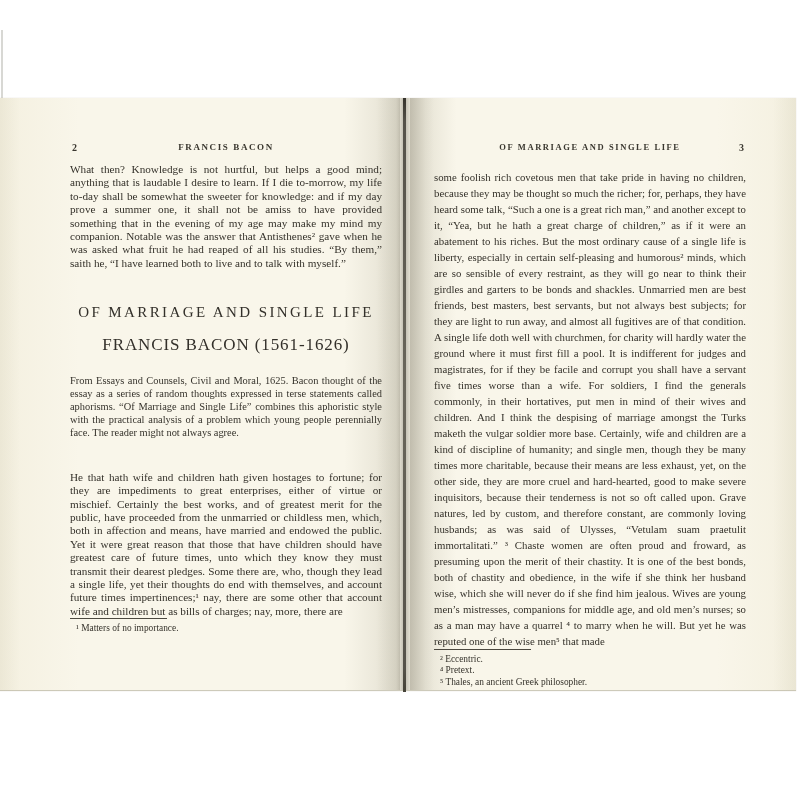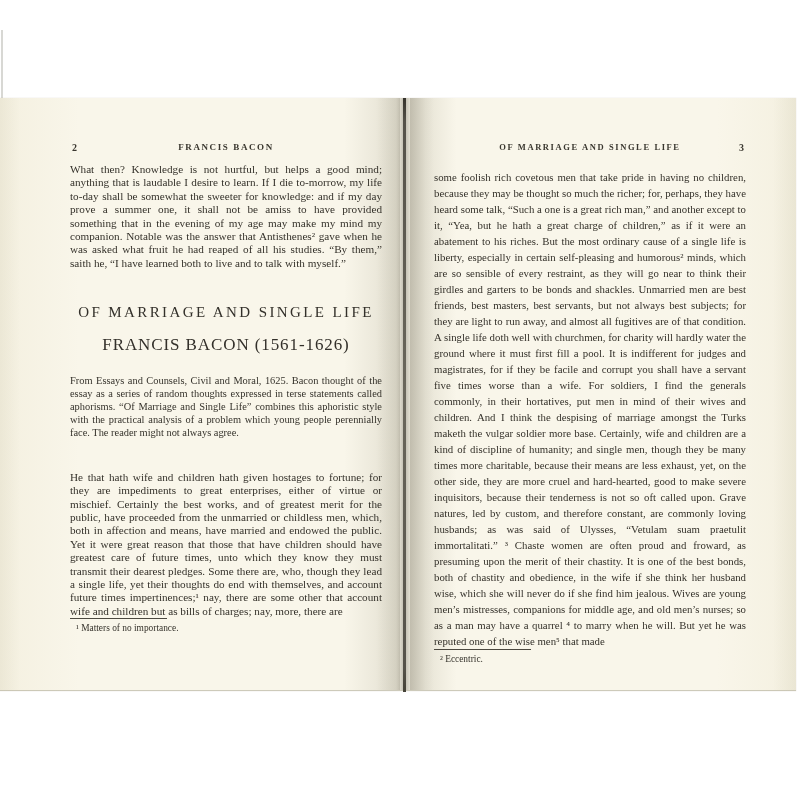--- a/index.html
+++ b/index.html
@@ -120,19 +120,21 @@
         <div class="running-head running-head-right">
           <span class="rh-title">OF MARRIAGE AND SINGLE LIFE</span>
           <span class="rh-num-right">3</span>
         </div>
 
         <p class="body-text body-right"><span>some foolish rich covetous men that take pride in having no children, because they may be thought so much the richer; for, perhaps, they have heard some talk, “Such a one is a great rich man,” and another except to it, “Yea, but he hath a great charge of children,” as if it were an abatement to his riches. But the most ordinary cause of a single life is liberty, especially in certain self-pleasing and humorous² minds, which are so sensible of every restraint, as they will go near to think their girdles and garters to be bonds and shackles. Unmarried men are best friends, best masters, best servants, but not always best subjects; for they are light to run away, and almost all fugitives are of that condition. A single life doth well with churchmen, for charity will hardly water the ground where it must first fill a pool. It is indifferent for judges and magistrates, for if they be facile and corrupt you shall have a servant five times worse than a wife. For soldiers, I find the generals commonly, in their hortatives, put men in mind of their wives and children. And I think the despising of marriage amongst the Turks maketh the vulgar soldier more base. Certainly, wife and children are a kind of discipline of humanity; and single men, though they be many times more charitable, because their means are less exhaust, yet, on the other side, they are more cruel and hard-hearted, good to make severe inquisitors, because their tenderness is not so oft called upon. Grave natures, led by custom, and therefore constant, are commonly loving husbands; as was said of Ulysses, “</span><span class="it">Vetulam suam praetulit immortalitati.</span><span>” ³ Chaste women are often proud and froward, as presuming upon the merit of their chastity. It is one of the best bonds, both of chastity and obedience, in the wife if she think her husband wise, which she will never do if she find him jealous. Wives are young men’s mistresses, companions for middle age, and old men’s nurses; so as a man may have a quarrel ⁴ to marry when he will. But yet he was reputed one of the wise men⁵ that made</span></p>
 
         <div class="footnotes">
           <div class="fn-rule"></div>
           <p class="fn">² Eccentric.</p>
+          <p class="fn">⁴ Pretext.</p>
+          <p class="fn">⁵ Thales, an ancient Greek philosopher.</p>
         </div>
 
       </div>
     </div>
 
   </div>
 </div>
 
 </body></html>

